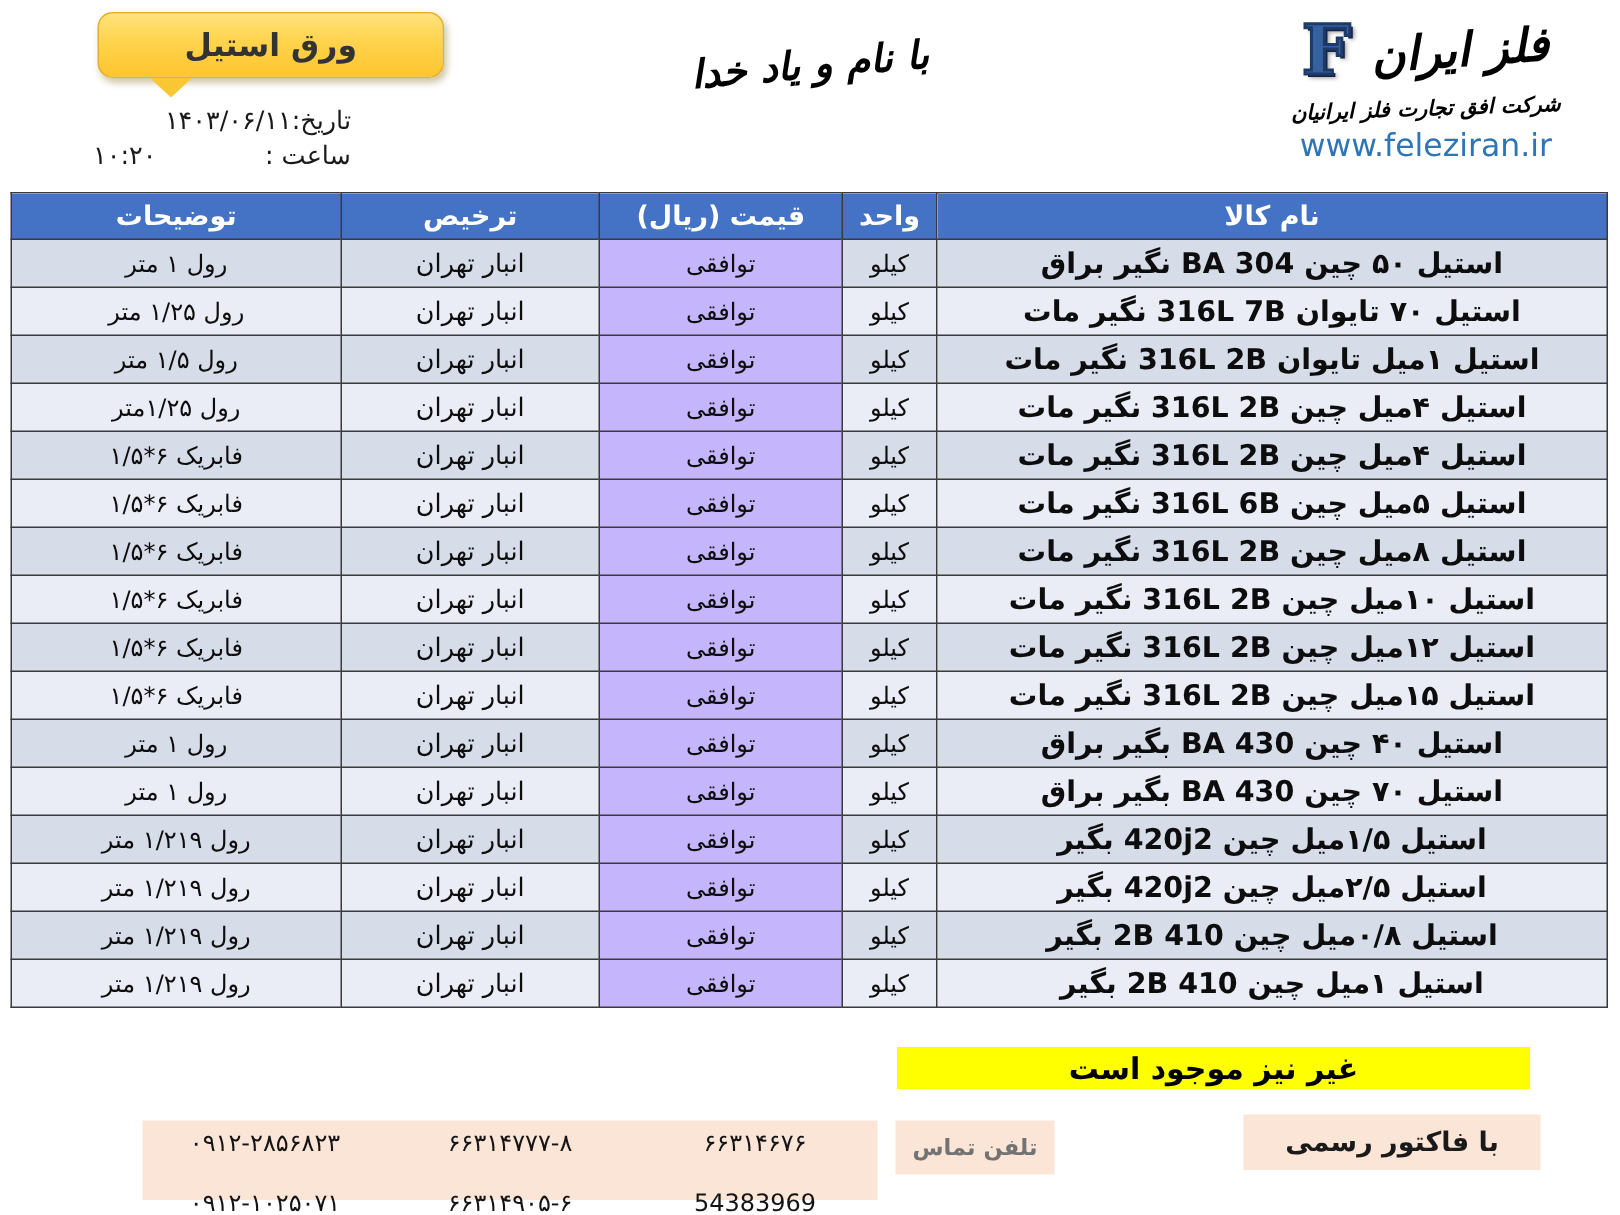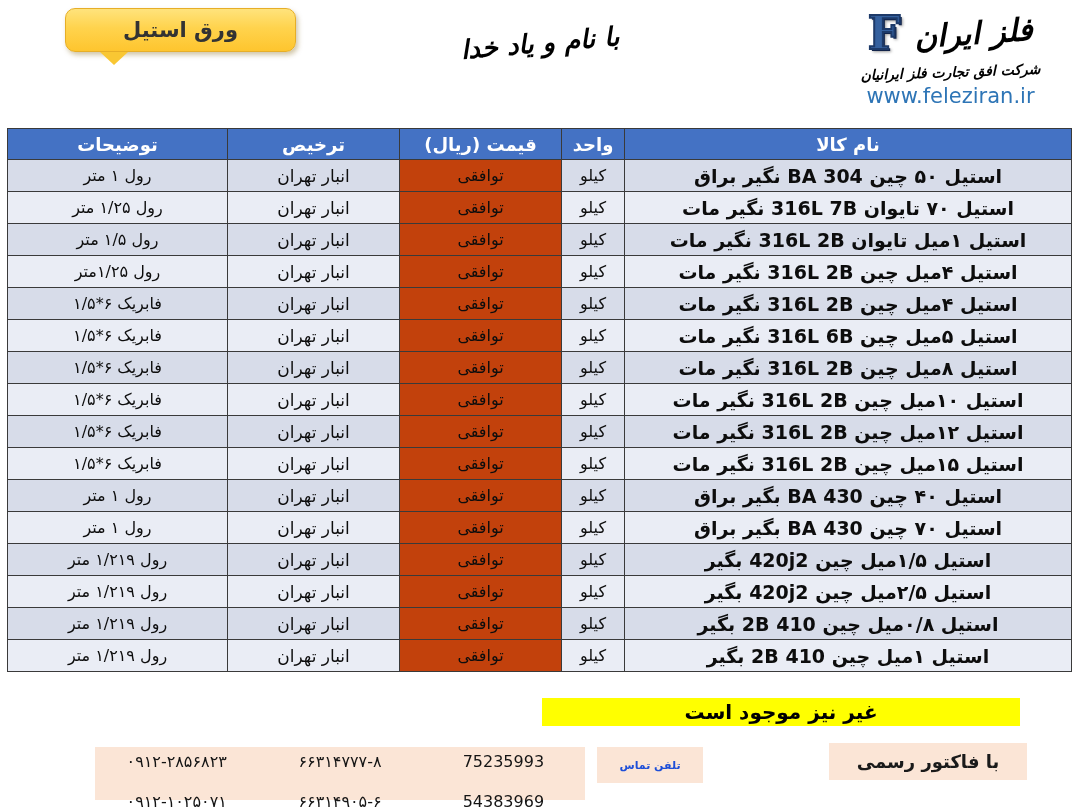--- a/index.html
+++ b/index.html
@@ -62,56 +62,63 @@
   .price-table th, .price-table td {
     border:1px solid #3a3a3a; text-align:center; vertical-align:middle;
     height:32px; padding:0 4px; overflow:hidden; white-space:nowrap;
   }
   .price-table thead th { background:#4472c4; color:#fff; font-size:18px; font-weight:bold; height:31px; }
   .price-table td { font-size:16px; color:#0d0d0d; }
   .price-table td.pname { font-size:19px; font-weight:bold; }
   .price-table td.clearance { font-size:17px; }
   tr.band-a { background:#d7dce9; }
   tr.band-b { background:#eaedf5; }
-  .price-table td.price { background:#c2410c;margin-top:25px; }
+  .price-table td.price { background:#c4b5fd;margin-top:25px; }
 
   
   .avail-note {
-    position:absolute; top:698px; right:60px; width:478px; height:28px;
+    position:absolute; top:698px; right:60px; width:422px; height:28px;
     background:#ffff00; display:flex; align-items:center; justify-content:center;
     font-size:20px; font-weight:bold; color:#000;
   }
   .invoice-box {
     position:absolute; top:743px; right:53px; width:198px; height:37px;
     background:#fbe5d6; display:flex; align-items:center; justify-content:center;
     font-size:18px; font-weight:bold; color:#1a1a1a;
   }
   .phone-label-box {
     position:absolute; top:747px; right:377px; width:106px; height:36px;
     background:#fbe5d6; display:flex; align-items:center; justify-content:center;
-    font-size:11px; font-weight:bold; color:#1d4ed8;
+    font-size:15px; font-weight:bold; color:#737373;
   }
   .phones-box {
     position:absolute; top:747px; right:495px; width:490px; height:53px;
     background:#fbe5d6; display:flex; flex-direction:column; justify-content:center;
     font-size:16px; color:#141414;
   }
   .phones-row { display:flex; justify-content:space-around; line-height:24px; }
   .phones-row span { min-width:130px; text-align:center;margin-top:16px; }
 </style>
 </head>
 <body>
 
 <div class="page">
 
   <div class="badge">
     <span>ورق استیل</span>
   </div>
   <div class="badge-tail"></div>
 
+  <div class="meta">
+    <div class="line1">تاریخ:۱۴۰۳/۰۶/۱۱</div>
+    <div class="line2">
+      <span>ساعت :</span>
+      <span>۱۰:۲۰</span>
+    </div>
+  </div>
 
   <div class="bismillah">با نام و یاد خدا</div>
 
   <div class="brand">
     <div class="brand-row">
       <span class="brand-name">فلز ایران</span>
       <span class="brand-logo">F</span>
     </div>
     <div class="brand-sub">شرکت افق تجارت فلز ایرانیان</div>
     <div class="brand-url">www.feleziran.ir</div>
@@ -249,21 +256,21 @@
         </tr>
       </tbody>
   </table>
 
   <div class="avail-note">غیر نیز موجود است</div>
   <div class="invoice-box">با فاکتور رسمی</div>
   <div class="phone-label-box">تلفن تماس</div>
 
   <div class="phones-box">
     <div class="phones-row">
-      <span>75235993</span>
+      <span>۶۶۳۱۴۶۷۶</span>
       <span>۶۶۳۱۴۷۷۷-۸</span>
       <span>۰۹۱۲-۲۸۵۶۸۲۳</span>
     </div>
     <div class="phones-row">
       <span>54383969</span>
       <span>۶۶۳۱۴۹۰۵-۶</span>
       <span>۰۹۱۲-۱۰۲۵۰۷۱</span>
     </div>
   </div>
 

